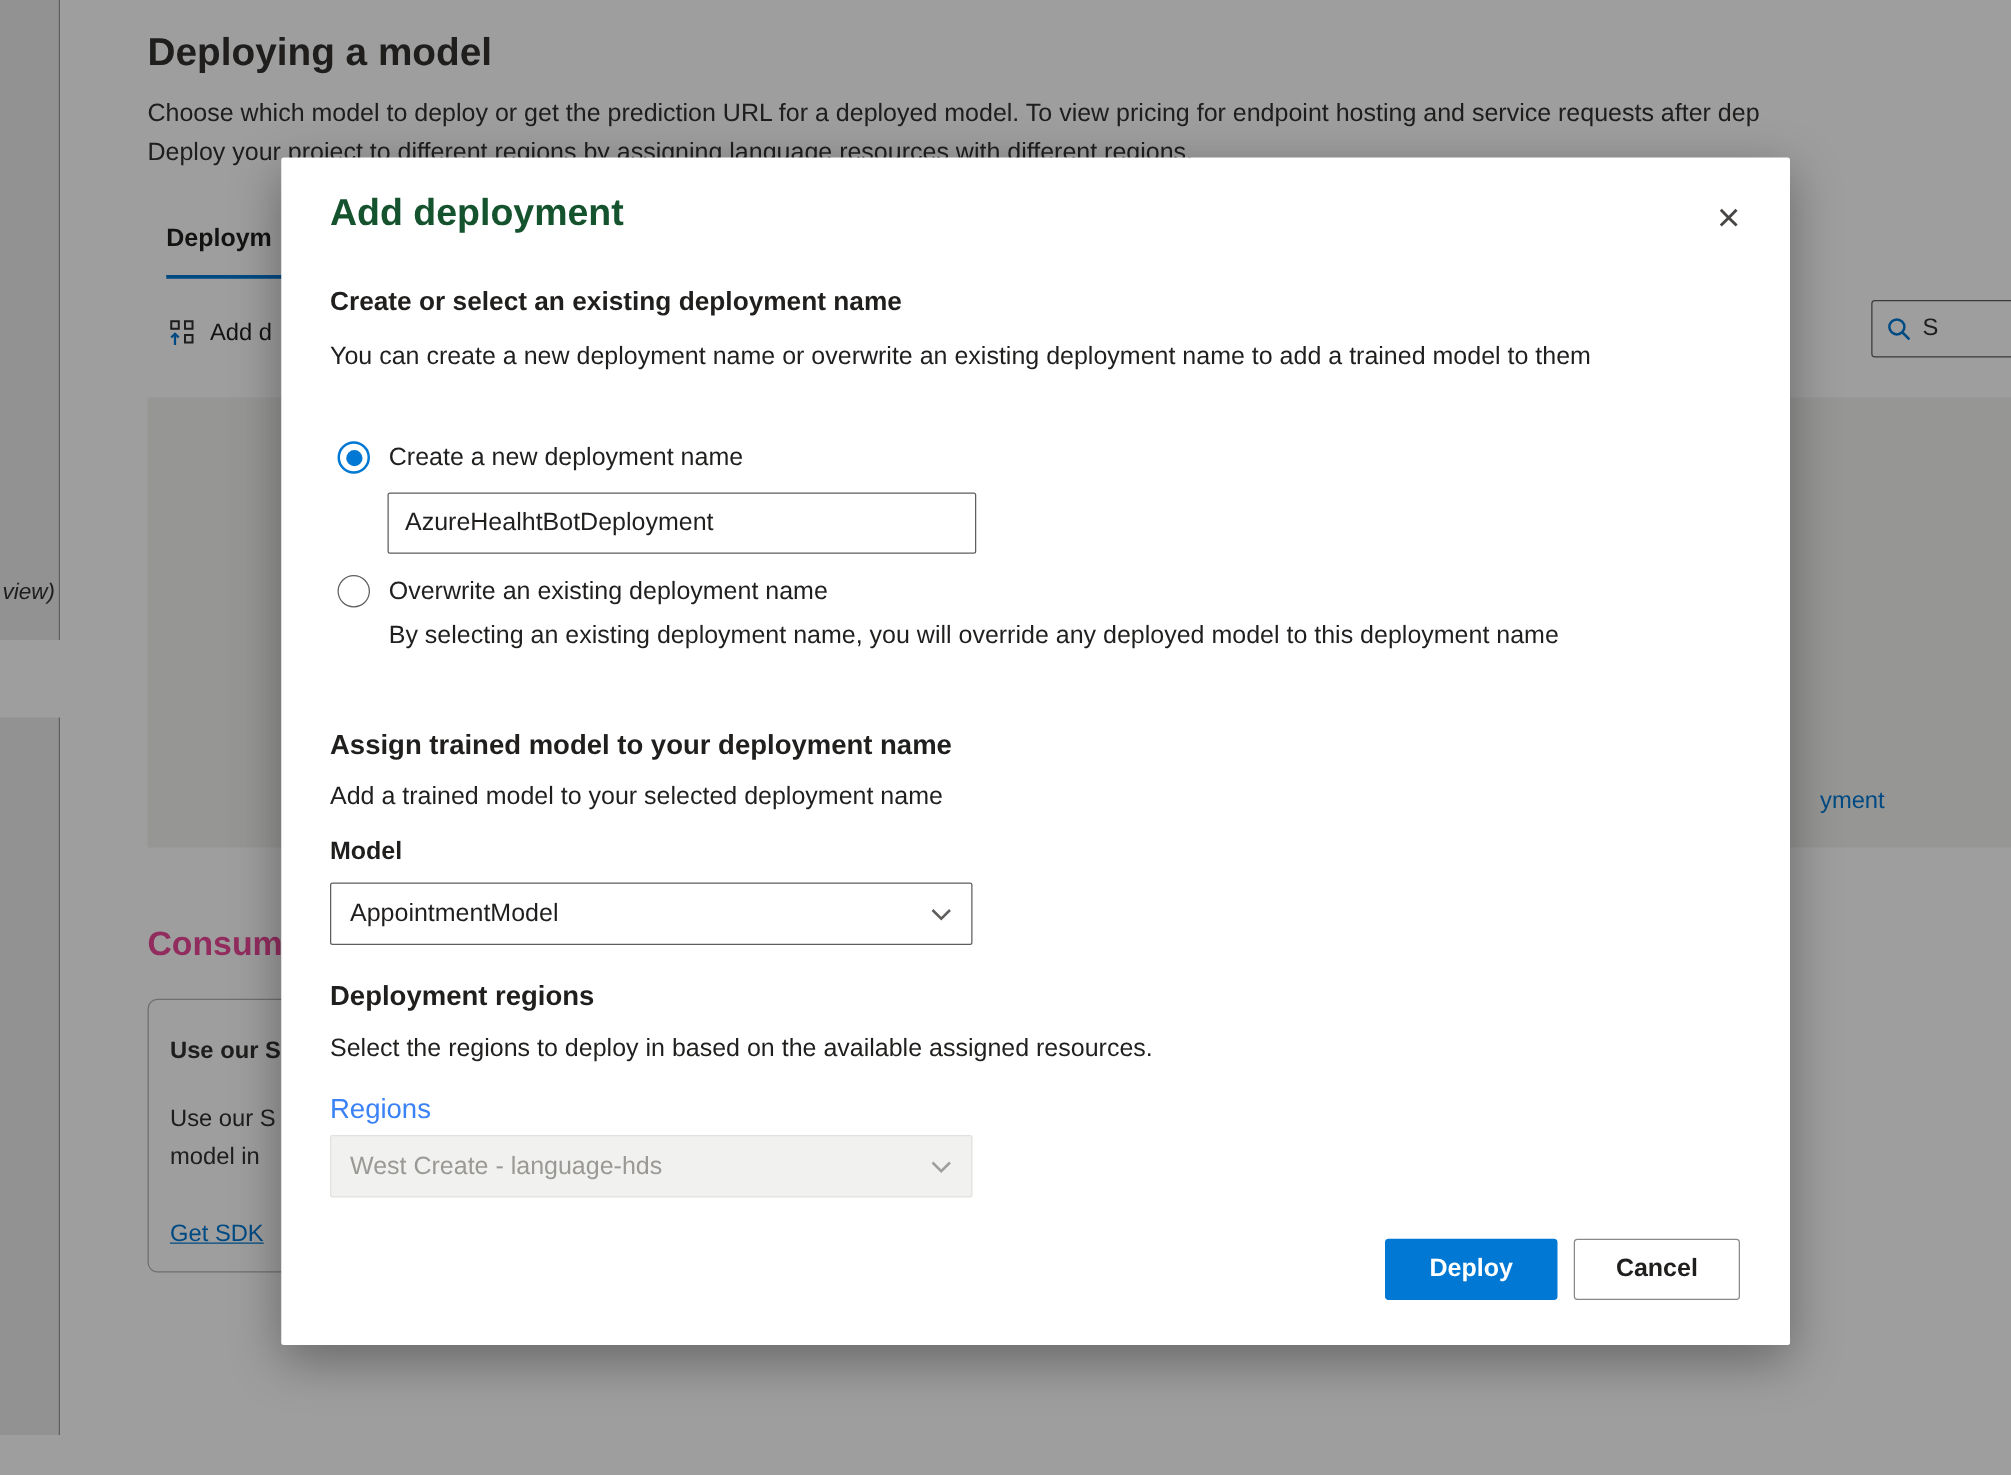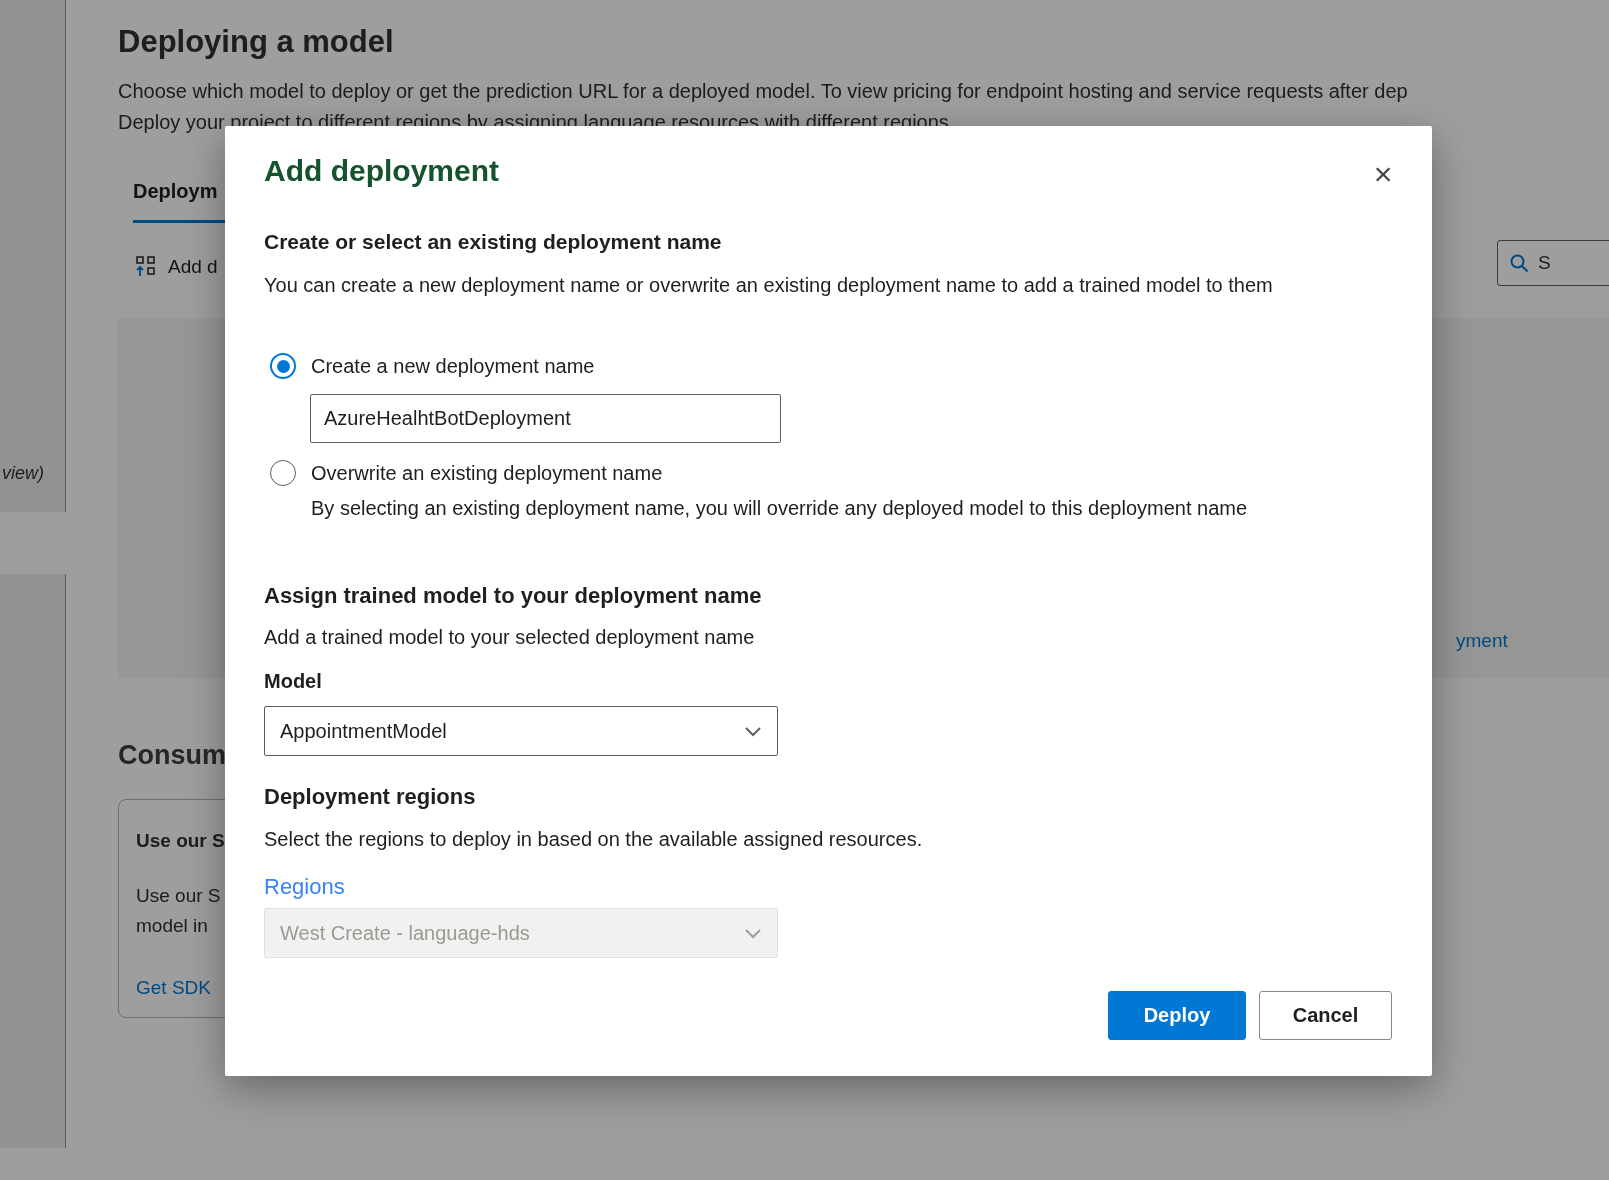--- a/index.html
+++ b/index.html
@@ -9,21 +9,21 @@
     width: 1609px;
     height: 1180px;
     overflow: hidden;
     background: #ffffff;
     font-family: "Liberation Sans", "DejaVu Sans", sans-serif;
     color: #323130;
   }
 
   
   .left-rail {
-    position: absolute; left: 0; top: 0; bottom: 0; width: 66px;
+    position: absolute; left: 0; top: 0; bottom: 0; width: 48px;
     background: #ececec; border-right: 1px solid #9a9a9a;
   }
   .rail-text {
     position: absolute; left: 2px; top: 463px;
     font-size: 18px; font-style: italic; color: #323130; white-space: nowrap;
   }
   .rail-selected {
     position: absolute; left: 0; top: 512px; width: 66px; height: 62px;
     background: #ffffff;
   }
@@ -69,34 +69,34 @@
 
   .search-box {
     position: absolute; left: 1497px; top: 240px; width: 130px; height: 46px;
     background: #ffffff; border: 1px solid #605e5c; border-radius: 3px;
     display: flex; align-items: center; gap: 9px; padding: 0 11px;
   }
   .search-text { font-size: 19px; color: #323130; }
 
   .consume-heading {
     position: absolute; left: 118px; top: 740px; margin: 0;
-    font-size: 27px; font-weight: 700; color: #404040; white-space: nowrap;
+    font-size: 27px; font-weight: 700; color: #ec4899; white-space: nowrap;
   }
 
   .sdk-card {
     position: absolute; left: 118px; top: 799px; width: 420px; height: 219px;
     background: #ffffff; border: 1px solid #b5b3b1; border-radius: 8px;
   }
   .sdk-card-title { position: absolute; left: 17px; top: 30px; font-size: 19px; font-weight: 700; white-space: nowrap; }
   .sdk-card-line  { position: absolute; left: 17px; font-size: 19px; white-space: nowrap; }
   .sdk-card-line.l1 { top: 85px; }
   .sdk-card-line.l2 { top: 115px; }
   .sdk-card-link {
     position: absolute; left: 17px; top: 177px;
-    font-size: 19px; color: #0078d4; cursor: pointer; white-space: nowrap;
+    font-size: 19px; color: #0078d4; text-decoration: underline; cursor: pointer; white-space: nowrap;
   }
 
   
   .overlay {
     position: absolute; inset: 0; background: rgba(0,0,0,0.38); z-index: 5;
   }
 
   
   .modal {
     position: absolute; left: 225px; top: 126px; width: 1207px; height: 950px;

